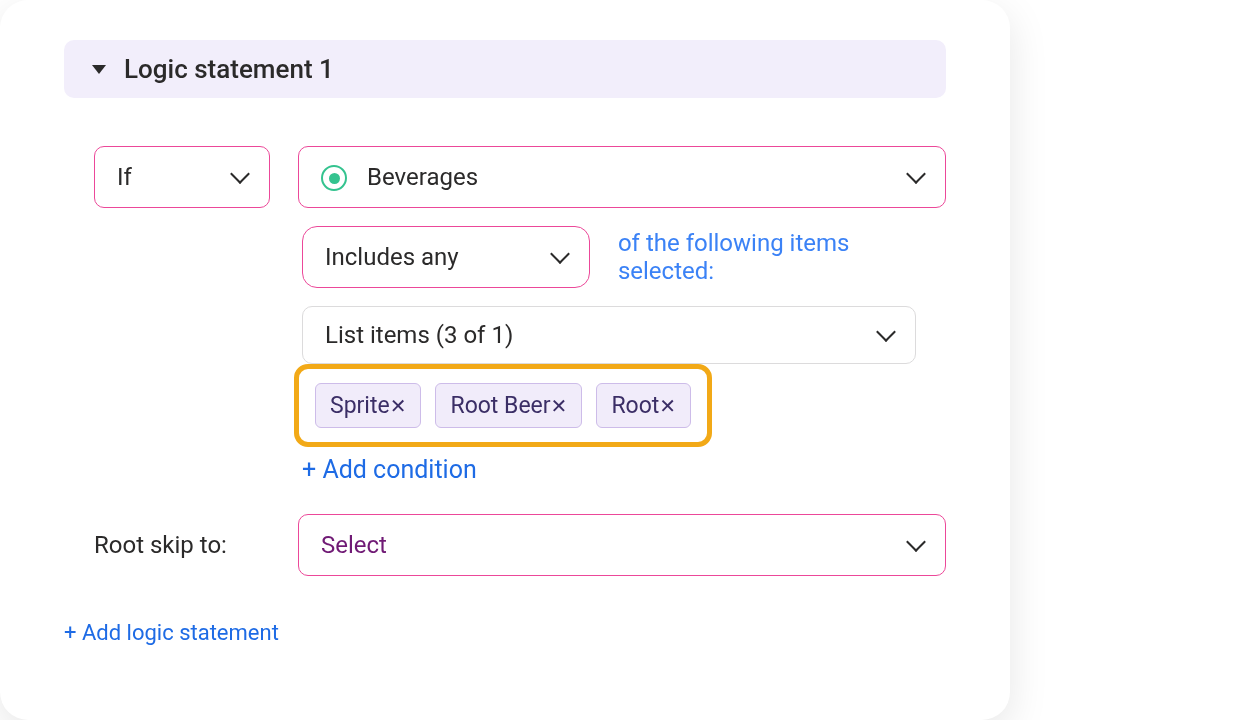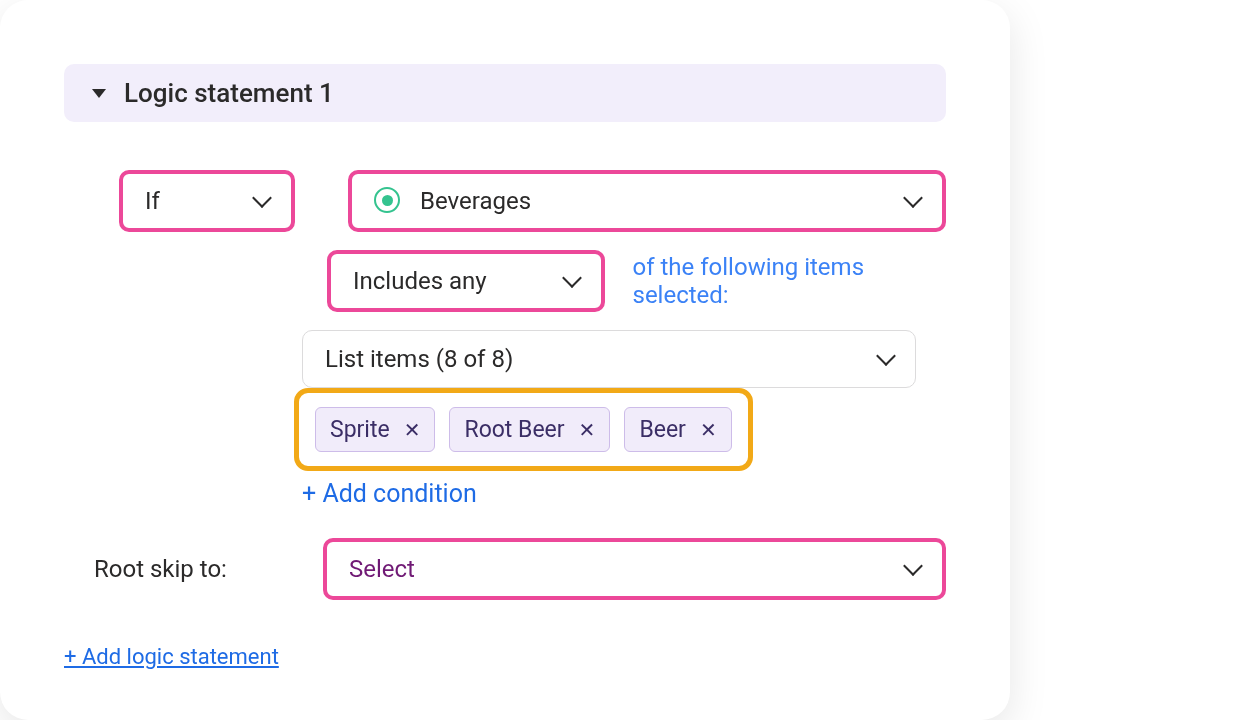--- a/index.html
+++ b/index.html
@@ -11,21 +11,21 @@
       position: relative;
     }
     .card {
       position: absolute;
       left: 0; top: 0;
       width: 1010px;
       height: 720px;
       background: #fff;
       border-radius: 28px;
       box-shadow: 0 12px 40px rgba(0,0,0,0.10);
-      padding: 64px 64px 50px 64px;
+      padding: 40px 64px 50px 64px;
     }
     .statement-header {
       background: #f2eefb;
       border-radius: 10px;
       padding: 14px 28px;
       display: flex;
       align-items: center;
       gap: 18px;
       margin-bottom: 48px;
     }
@@ -45,32 +45,31 @@
       align-items: center;
       gap: 28px;
       margin-bottom: 18px;
       padding-left: 30px;
     }
     .select-box {
       display: flex;
       align-items: center;
       justify-content: space-between;
       background: #fff;
-      border: 4px solid #ec4899;
+      border: 1px solid #ec4899;
       border-radius: 10px;
       padding: 0 22px;
       height: 62px;
       font-size: 24px;
       color: #2b2a2a;
       cursor: pointer;
-      margin-left: 25px;
     }
     .if-box { width: 176px; }
     .source-box { flex: 1; }
-    .source-box .left { display: flex; align-items: flex-start; gap: 20px; }
+    .source-box .left { display: flex; align-items: flex-end; gap: 20px; }
     .radio-icon {
       width: 26px; height: 26px;
       border: 2.5px solid #34c38f;
       border-radius: 50%;
       display: flex; align-items: center; justify-content: center;
       flex-shrink: 0;
     }
     .radio-icon .inner {
       width: 11px; height: 11px;
       background: #34c38f;
@@ -84,38 +83,37 @@
       margin-top: -6px;
       flex-shrink: 0;
     }
     .sub-row {
       display: flex;
       align-items: center;
       gap: 28px;
       margin-left: 238px;
       margin-bottom: 18px;
     }
-    .match-box { width: 292px; }
+    .match-box { width: 292px; border-radius: 15px; }
     .static-text {
       font-size: 24px;
       color: #3b82f6;
     }
     .chips-wrap {
       margin-left: 230px;
       border: 5px solid #f2a917;
       border-radius: 14px;
       padding: 14px 16px;
       display: inline-flex;
       gap: 14px;
       background: #fff;
     }
     .chip {
       display: inline-flex;
       align-items: center;
-      gap: 14px;
       background: #f1ecfa;
       border: 1px solid #cdbce9;
       border-radius: 6px;
       padding: 8px 14px;
       font-size: 23px;
       color: #3b2e66;
     }
     .chip-x {
       font-size: 20px;
       color: #3b2e66;
@@ -141,21 +139,20 @@
     .then-label {
       font-size: 24px;
       color: #2b2a2a;
       width: 176px;
     }
     .select-placeholder { color: #701a75; }
     .add-logic {
       font-size: 22px;
       color: #1e6be5;
       cursor: pointer;
-      text-decoration: underline;
     }
     .list-container {
       margin-left: 238px;
       width: calc(100% - 238px - 30px);
       border: 1px solid #dcdbdc;
       border-radius: 10px;
       margin-bottom: 0;
     }
     .list-header {
       padding: 14px 22px;
@@ -196,36 +193,36 @@
   <div class="sub-row">
     <div class="select-box match-box">
       <span>Includes any</span>
       <div class="chev"></div>
     </div>
     <div class="static-text">of the following items selected:</div>
   </div>
 
   <div class="list-container">
     <div class="list-header">
-      <span>List items (8 of 8)</span>
+      <span>List items (3 of 1)</span>
       <div class="chev"></div>
     </div>
   </div>
 
   <div class="chips-wrap">
     <div class="chip">
       <span>Sprite</span>
       <span class="chip-x">✕</span>
     </div>
     <div class="chip">
       <span>Root Beer</span>
       <span class="chip-x">✕</span>
     </div>
     <div class="chip">
-      <span>Beer</span>
+      <span>Root</span>
       <span class="chip-x">✕</span>
     </div>
   </div>
 
   <div class="add-condition">+ Add condition</div>
 
   <div class="then-row">
     <div class="then-label">Root skip to:</div>
     <div class="select-box source-box">
       <span class="select-placeholder">Select</span>

